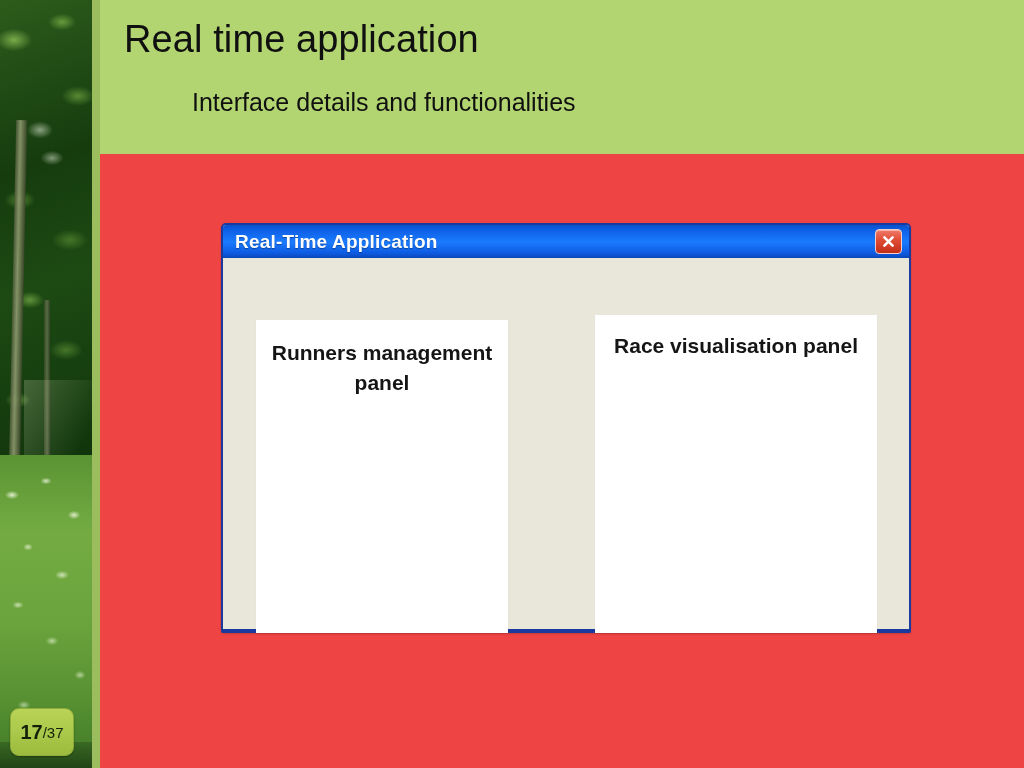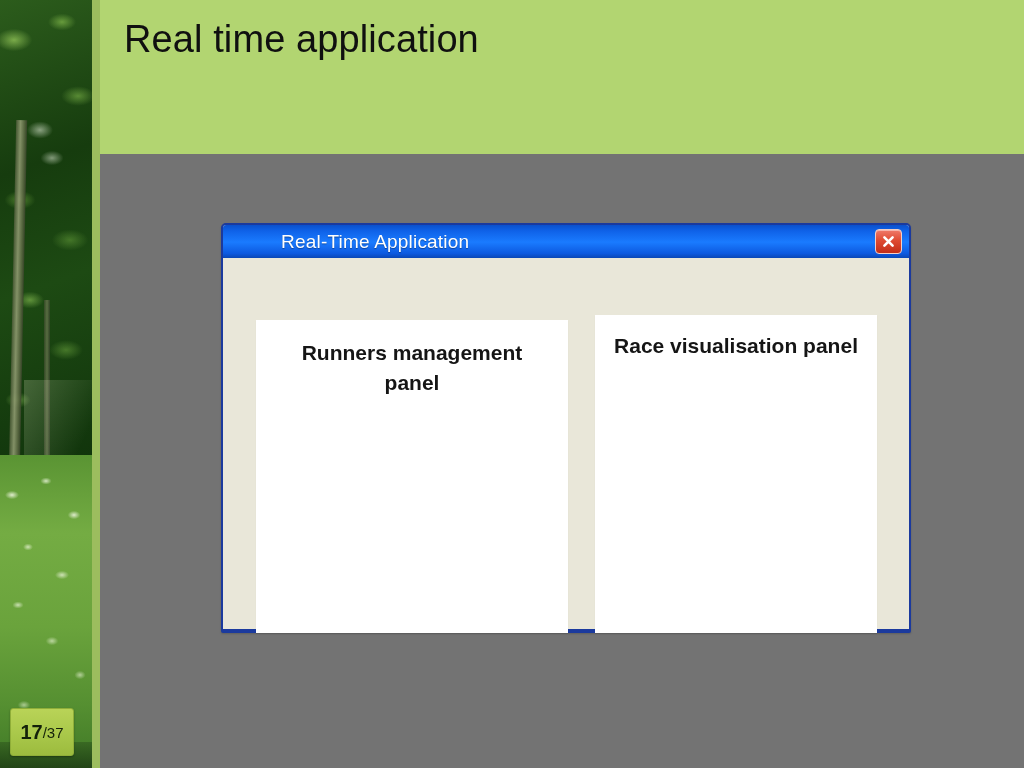--- a/index.html
+++ b/index.html
@@ -11,21 +11,21 @@
     height: 768px;
     overflow: hidden;
     font-family: "Liberation Sans", sans-serif;
     background: #d8e8ae;
   }
 
   #slide {
     position: relative;
     width: 1024px;
     height: 768px;
-    background: #737373;
+    background: #ef4444;
   }
 
   
   .photo-strip {
     position: absolute;
     left: 0;
     top: 0;
     width: 92px;
     height: 768px;
     overflow: hidden;
@@ -144,26 +144,25 @@
     height: 33px;
     background: linear-gradient(180deg, #0b51cc 0%, #0f62e8 18%, #1a7bff 52%, #0d5ae0 86%, #0a47b6 100%);
     border-radius: 3px 3px 0 0;
     display: flex;
     align-items: center;
     padding: 0 4px 0 12px;
   }
   .title-bar-text {
     color: #ffffff;
     font-size: 19px;
-    font-weight: 400;
+    font-weight: 700;
     letter-spacing: .2px;
     text-shadow: 0 1px 1px rgba(0,0,0,.35);
     flex: 1;
     white-space: nowrap;
-    margin-left: 46px;
   }
   .close-button {
     width: 25px;
     height: 23px;
     border-radius: 4px;
     background: linear-gradient(180deg, #f07a6a 0%, #df4b33 45%, #c22d18 100%);
     border: 1px solid #f3cfc6;
     box-shadow: inset 0 1px 0 rgba(255,255,255,.45);
     display: flex;
     align-items: center;
@@ -189,21 +188,21 @@
     width: 686px;
     height: 371px;
     background: #e9e7d9;
   }
 
   .panel {
     position: absolute;
     background: #ffffff;
     box-shadow: 0 1px 1px rgba(0,0,0,.06);
   }
-  .panel-left  { left: 33px;  top: 62px; width: 312px; height: 313px; }
+  .panel-left  { left: 33px;  top: 62px; width: 252px; height: 313px; }
   .panel-right { left: 372px; top: 57px; width: 282px; height: 318px; }
 
   .panel-label {
     margin: 0 auto;
     padding-top: 18px;
     text-align: center;
     font-size: 21px;
     font-weight: bold;
     color: #151515;
     line-height: 1.42;
@@ -211,21 +210,21 @@
   }
   .panel-right .panel-label { font-size: 21px; padding-top: 16px; }
 
   
   .page-badge {
     position: absolute;
     left: 10px;
     bottom: 12px;
     width: 62px;
     height: 46px;
-    border-radius: 3px;
+    border-radius: 9px;
     background: linear-gradient(180deg, #b9d357 0%, #a9c84a 55%, #9cbb3e 100%);
     border: 1px solid #8fae38;
     box-shadow: 0 1px 2px rgba(0,0,0,.3);
     display: flex;
     align-items: center;
     justify-content: center;
     color: #14210a;
   }
   .page-current { font-size: 20px; font-weight: bold; }
   .page-total   { font-size: 15px; font-weight: normal; }
@@ -240,20 +239,21 @@
     <div class="photo-trunk"></div>
     <div class="photo-trunk2"></div>
     <div class="photo-shaft"></div>
     <div class="photo-meadow"></div>
     <div class="photo-dark-base"></div>
   </div>
   <div class="strip-divider"></div>
 
   <div class="header-band"></div>
   <div class="slide-title">Real time application</div>
+  <div class="slide-subtitle">Interface details and functionalities</div>
 
   <div class="app-window">
 
     <div class="title-bar">
       <span class="title-bar-text">Real-Time Application</span>
       <div class="close-button">
         <svg width="15" height="15" viewBox="0 0 15 15">
           <path d="M3.4 3.4 L11.6 11.6 M11.6 3.4 L3.4 11.6" stroke="#ffffff" stroke-width="2.6" stroke-linecap="round" fill="none"></path>
         </svg>
       </div>

